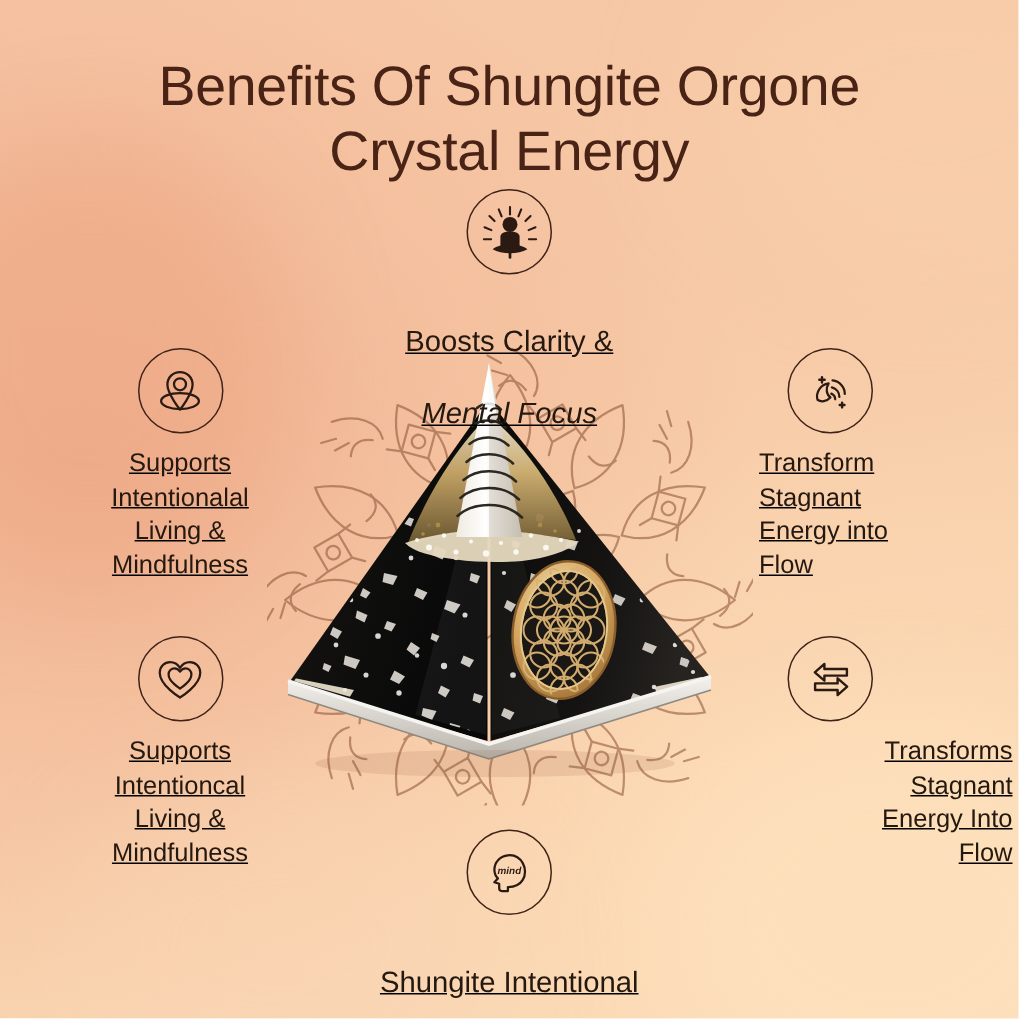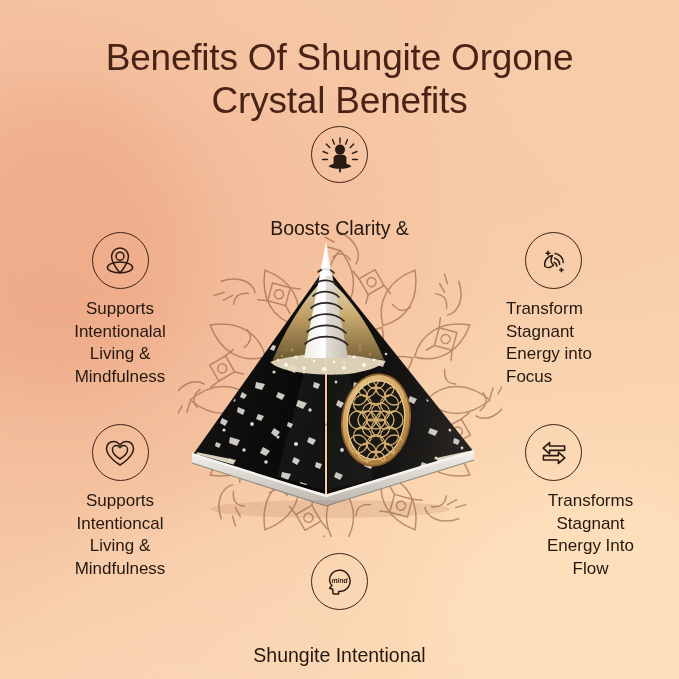--- a/index.html
+++ b/index.html
@@ -34,21 +34,21 @@
     font-size: 37px;
     line-height: 43px;
     font-weight: 400;
     letter-spacing: -0.2px;
     padding: 0 48px;
     box-sizing: border-box;
   }
   .title .l2 { display: block; }
 
   
-  .benefit { position: absolute; }
+  .benefit { position: absolute; text-decoration: underline; }
   .icon-wrap {
     width: 57px; height: 57px;
     border: 1.7px solid #3f2318;
     border-radius: 50%;
     box-sizing: border-box;
     display: flex; align-items: center; justify-content: center;
     background: transparent;
   }
   .icon-wrap svg { display: block; overflow: visible; }
   .label {
@@ -66,21 +66,21 @@
   #b-top .icon-wrap { margin: 0 auto; }
   #b-top .label { font-size: 19.5px; line-height: 24px; }
 
   
   #b-left-top  { left: 30px;  top: 232px; width: 180px; text-align: center; }
   #b-left-bot  { left: 30px;  top: 424px; width: 180px; text-align: center; }
   #b-left-top .icon-wrap, #b-left-bot .icon-wrap { margin: 0 auto; }
 
   
   #b-right-top { left: 500px; top: 232px; width: 175px; text-align: left; }
-  #b-right-bot { left: 500px; top: 424px; width: 175px; text-align: center; }
+  #b-right-bot { left: 500px; top: 424px; width: 175px; text-align: right; }
   #b-right-top .icon-wrap, #b-right-bot .icon-wrap { margin-left: 25px; }
   #b-right-top .label, #b-right-bot .label { margin-left: 6px; }
 
   
   #b-bottom { left: 0; right: 0; top: 553px; text-align: center; }
   #b-bottom .icon-wrap { margin: 0 auto; }
   #b-bottom .label { font-size: 19.5px; line-height: 24px; }
 
   
   #product {
@@ -96,21 +96,21 @@
 
 <div id="infographic">
 
   <div class="blotch" style="left:-70px; top:90px; width:260px; height:300px; background:rgba(236,166,132,0.55);"></div>
   <div class="blotch" style="left:470px; top:-40px; width:300px; height:220px; background:rgba(248,206,172,0.6);"></div>
   <div class="blotch" style="left:430px; top:470px; width:330px; height:280px; background:rgba(253,224,188,0.75);"></div>
   <div class="blotch" style="left:40px; top:520px; width:300px; height:220px; background:rgba(249,212,178,0.55);"></div>
 
   <div class="title">
     <span>Benefits Of Shungite Orgone</span>
-    <span class="l2">Crystal Benefits</span>
+    <span class="l2">Crystal Energy</span>
   </div>
 
   <div id="product">
 
     <svg id="mandala" viewBox="0 0 324 305" fill="none" stroke="#8a5134" stroke-width="1.5" stroke-linecap="round" stroke-linejoin="round">
       <g id="mandala-unit-def" style="display:none"></g>
 
       <g transform="translate(162,168)">
 
         <g>
@@ -540,20 +540,21 @@
         <path d="M13.6,22.8 C13.6,20.6 16.4,19.4 20,19.4 C23.6,19.4 26.4,20.6 26.4,22.8
                  L26.4,29.6 L13.6,29.6 Z" fill="#2a1a12" stroke="none"></path>
 
         <path d="M8.4,31.2 C11,28.8 16,28 20,28 C24,28 29,28.8 31.6,31.2
                  C28.6,33 24.4,33.8 20,33.8 C15.6,33.8 11.4,33 8.4,31.2 Z" fill="#2a1a12" stroke="none"></path>
         <path d="M20,33.8 L20,36.6" stroke="#2a1a12" stroke-width="1.8"></path>
       </svg>
     </div>
     <div class="label">
       <span>Boosts Clarity &amp;</span><br>
+      <span class="ital">Mental Focus</span>
     </div>
   </div>
 
   <div class="benefit" id="b-left-top">
     <div class="icon-wrap">
       <svg width="38" height="38" viewBox="0 0 38 38" fill="none" stroke="#2a1a12" stroke-width="1.5" stroke-linecap="round" stroke-linejoin="round">
         <path d="M19,6 C14.3,6 10.6,9.7 10.6,14.4 C10.6,20.6 19,31 19,31 C19,31 27.4,20.6 27.4,14.4
                  C27.4,9.7 23.7,6 19,6 Z"></path>
         <circle cx="19" cy="14.2" r="4"></circle>
         <ellipse cx="19" cy="25.4" rx="12.6" ry="5.4"></ellipse>
@@ -593,21 +594,21 @@
         <path d="M19.6,16.2 C22.6,17 24.6,19.6 24.6,22.6"></path>
         <path d="M19.2,20.4 C20.8,21.1 21.8,22.6 21.8,24.2"></path>
 
         <path d="M13,9.4 L13,13 M11.2,11.2 L14.8,11.2" stroke-width="1.6"></path>
         <path d="M26.4,26.4 L26.4,29.6 M24.8,28 L28,28" stroke-width="1.6"></path>
       </svg>
     </div>
     <div class="label">Transform
 Stagnant
 Energy into
-Focus</div>
+Flow</div>
   </div>
 
   <div class="benefit" id="b-right-bot">
     <div class="icon-wrap">
       <svg width="38" height="38" viewBox="0 0 38 38" fill="none" stroke="#2a1a12" stroke-width="1.6" stroke-linejoin="round" stroke-linecap="round">
 
         <path d="M14.6,8.6 L8.2,14.2 L14.6,19.8 L14.6,16.4 L29.6,16.4 L29.6,12 L14.6,12 Z"></path>
 
         <path d="M23.4,18.2 L29.8,23.8 L23.4,29.4 L23.4,26 L8.4,26 L8.4,21.6 L23.4,21.6 Z"></path>
       </svg>

